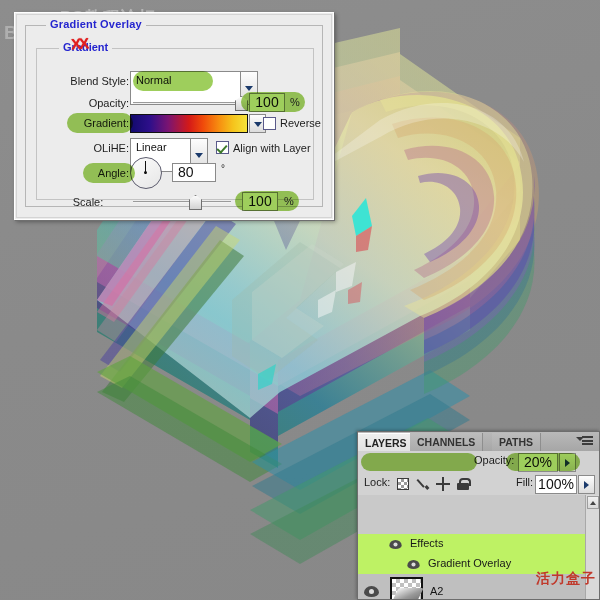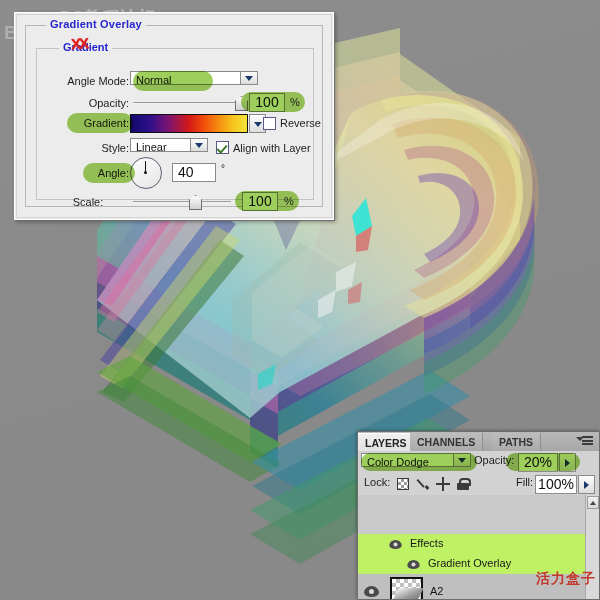--- a/index.html
+++ b/index.html
@@ -62,21 +62,21 @@
     position:absolute;background:#8dc63f;border-radius:11px;z-index:3;
     opacity:.85;mix-blend-mode:multiply;
   }
   .hl-txt{
     position:absolute;z-index:4;font-size:11px;color:#1d1d1d;line-height:20px;
     white-space:nowrap;
   }
 
   .combo{
     position:absolute;background:#fff;border:1px solid #8a8a8a;
-    box-sizing:border-box;height:14px;
+    box-sizing:border-box;height:34px;
   }
   .combo .cval{
     position:absolute;left:5px;top:0;line-height:17px;font-size:11px;color:#111;
   }
   .combo .arrow-btn{
     position:absolute;right:0;top:0;bottom:0;width:17px;
     background:linear-gradient(#fdfdfd,#dcdcdc);
     border-left:1px solid #8a8a8a;box-sizing:border-box;
   }
   .chev{
@@ -468,21 +468,21 @@
   <div class="ps-dialog">
     <div class="inner-edge"></div>
 
     <div class="group-box">
       <div class="group-title">Gradient Overlay</div>
 
       <div class="subgroup-box">
         <div class="subgroup-title">Gradient</div>
 
         <div class="hl" style="left:96px;top:22px;width:80px;height:20px;"></div>
-        <div class="lbl" style="left:10px;top:22px;width:82px;">Angle Mode:</div>
+        <div class="lbl" style="left:10px;top:22px;width:82px;">Blend Style:</div>
         <div class="combo" style="left:93px;top:22px;width:128px;">
           <span class="cval">Normal</span>
           <span class="arrow-btn">
             <span class="chev"></span>
           </span>
         </div>
 
         <div class="lbl" style="left:10px;top:44px;width:82px;">Opacity:</div>
         <div class="slider-track" style="left:96px;top:53px;width:110px;"></div>
         <div class="slider-thumb" style="left:198px;top:47px;"></div>
@@ -492,37 +492,37 @@
 
         <div class="hl" style="left:30px;top:64px;width:66px;height:20px;"></div>
         <div class="lbl" style="left:10px;top:64px;width:82px;">Gradient:</div>
         <div class="grad-swatch" style="left:93px;top:65px;width:118px;"></div>
         <div class="grad-btn" style="left:212px;top:65px;">
           <span class="chev" style="left:50%;top:50%;"></span>
         </div>
         <div class="cbox" style="left:226px;top:68px;"></div>
         <div class="lbl" style="left:243px;top:64px;width:56px;text-align:left;">Reverse</div>
 
-        <div class="lbl" style="left:10px;top:89px;width:82px;">Style:</div>
+        <div class="lbl" style="left:10px;top:89px;width:82px;">OLiHE:</div>
         <div class="combo" style="left:93px;top:89px;width:78px;">
           <span class="cval">Linear</span>
           <span class="arrow-btn">
             <span class="chev"></span>
           </span>
         </div>
         <div class="cbox checked" style="left:179px;top:92px;"></div>
         <div class="lbl" style="left:196px;top:89px;width:100px;text-align:left;">Align with Layer</div>
 
         <div class="hl" style="left:46px;top:114px;width:52px;height:20px;"></div>
         <div class="lbl" style="left:10px;top:114px;width:82px;">Angle:</div>
         <div class="angle-dial" style="left:93px;top:108px;">
           <span class="needle"></span>
           <span class="hubdot"></span>
         </div>
-        <div class="numbox" style="left:135px;top:114px;width:44px;text-align:left;padding-left:5px;">40</div>
+        <div class="numbox" style="left:135px;top:114px;width:44px;text-align:left;padding-left:5px;">80</div>
         <div class="deg" style="left:184px;top:114px;">°</div>
 
         <div class="lbl" style="left:10px;top:143px;width:82px;text-align:center;">Scale:</div>
         <div class="slider-track" style="left:96px;top:152px;width:98px;"></div>
         <div class="slider-thumb" style="left:152px;top:146px;"></div>
         <div class="hl" style="left:198px;top:142px;width:64px;height:20px;"></div>
         <div class="numbox" style="left:205px;top:143px;width:36px;">100</div>
         <div class="pct hl-txt" style="left:247px;top:142px;">%</div>
       </div>
     </div>
@@ -539,26 +539,20 @@
       <div class="panel-menu">
         <span class="tri"></span>
         <i></i>
         <i></i>
         <i></i>
       </div>
     </div>
 
     <div class="blend-row">
       <div class="hl" style="left:3px;top:2px;width:116px;height:18px;border-radius:9px;"></div>
-      <div class="combo" style="left:3px;top:2px;width:110px;">
-        <span class="cval">Color Dodge</span>
-        <span class="arrow-btn">
-          <span class="chev"></span>
-        </span>
-      </div>
       <div class="hl" style="left:148px;top:2px;width:74px;height:18px;border-radius:9px;"></div>
       <div class="fill-lbl" style="left:116px;top:3px;">Opacity:</div>
       <div class="numbox" style="left:160px;top:2px;width:40px;">20%</div>
       <div style="position:absolute;left:201px;top:2px;width:17px;height:19px;
                   background:linear-gradient(#fdfdfd,#dcdcdc);border:1px solid #8a8a8a;
                   box-sizing:border-box;">
         <span style="position:absolute;left:5px;top:5px;width:0;height:0;
                      border-top:4px solid transparent;border-bottom:4px solid transparent;
                      border-left:5px solid #1b3a6b;"></span>
       </div>

